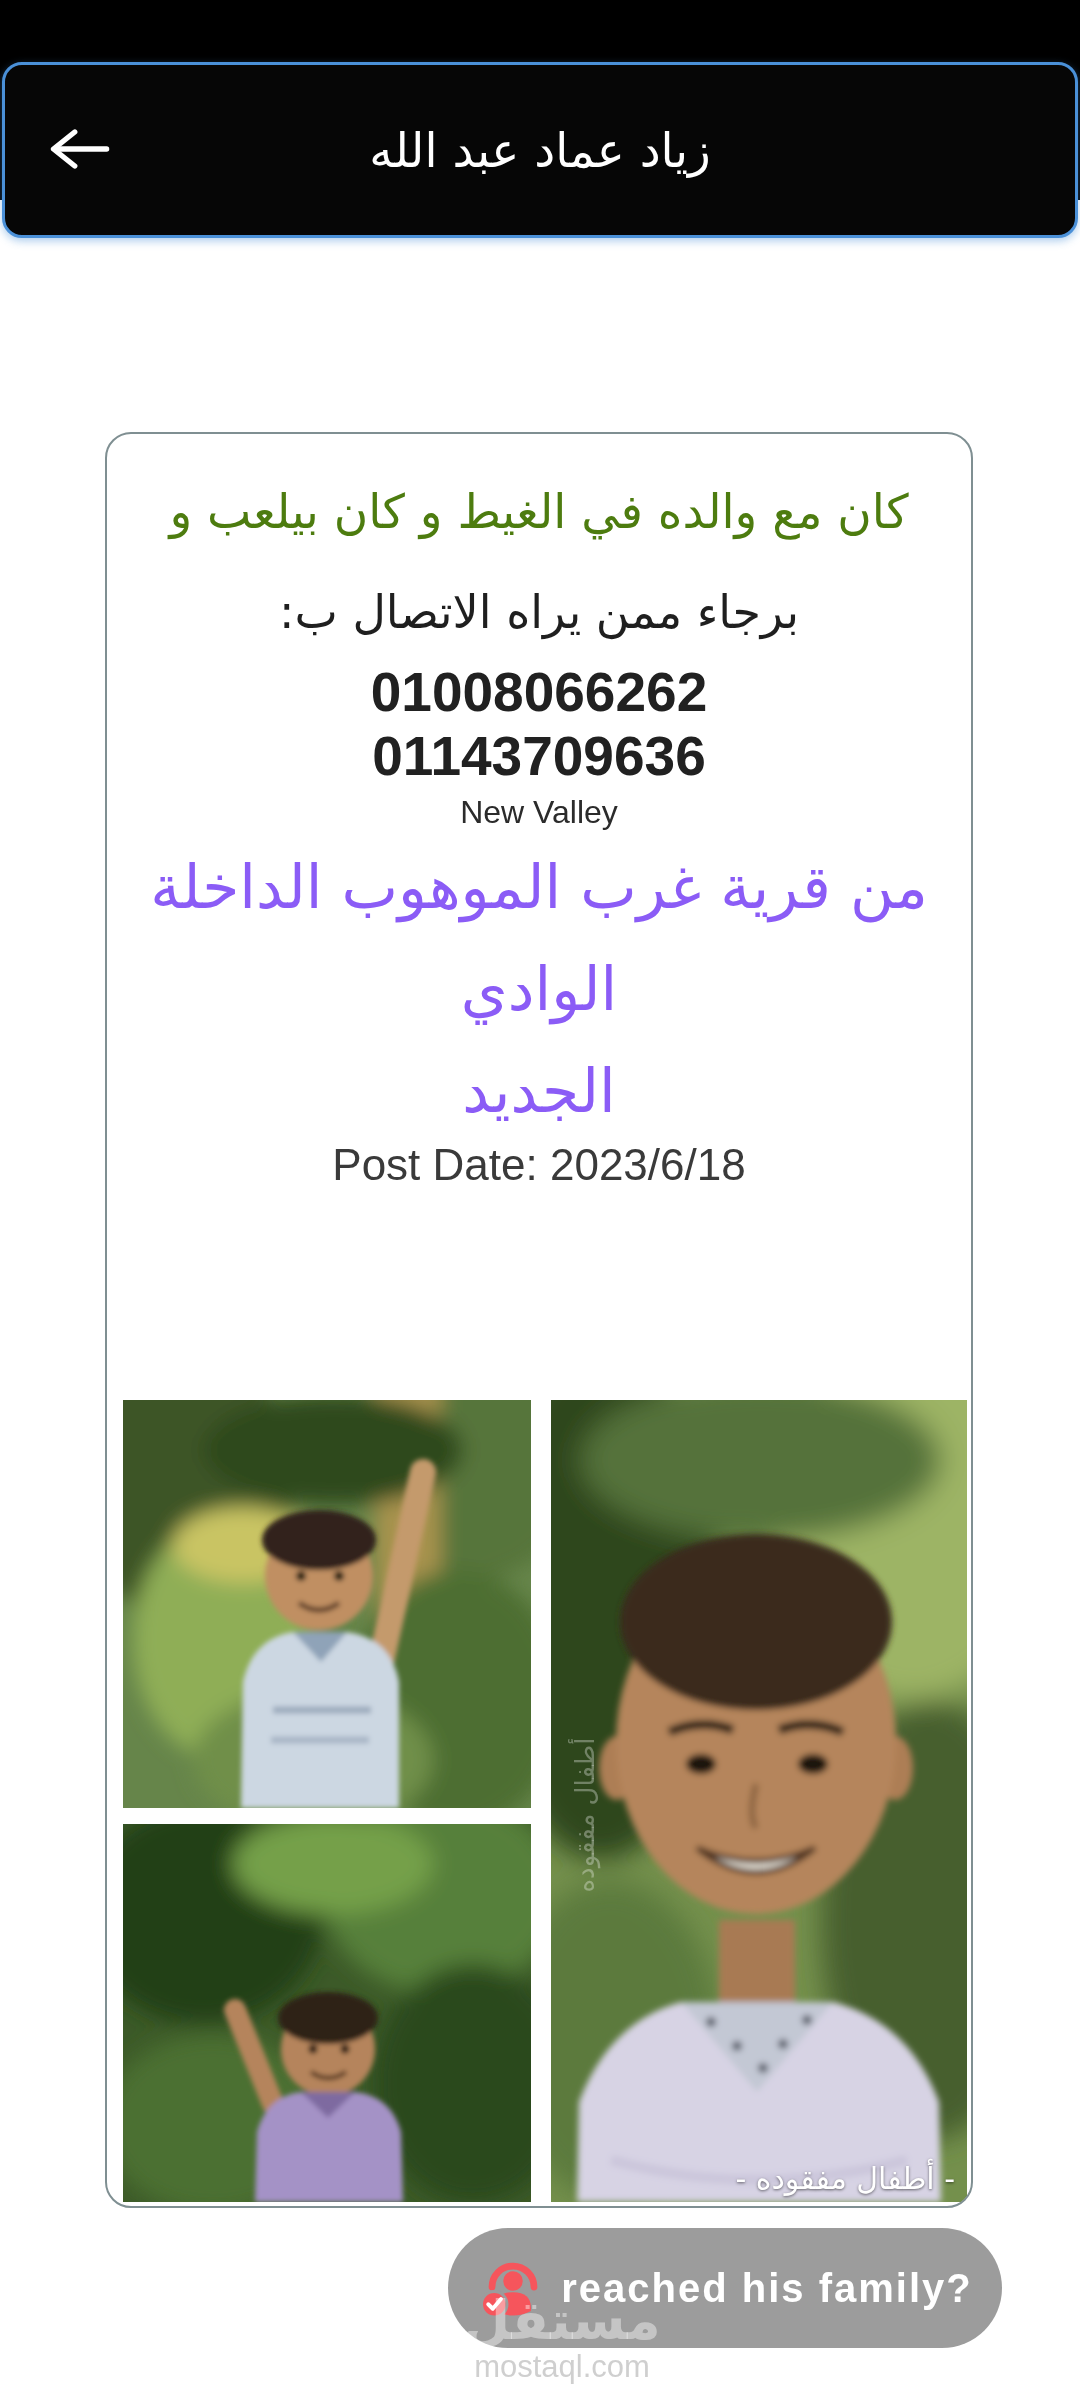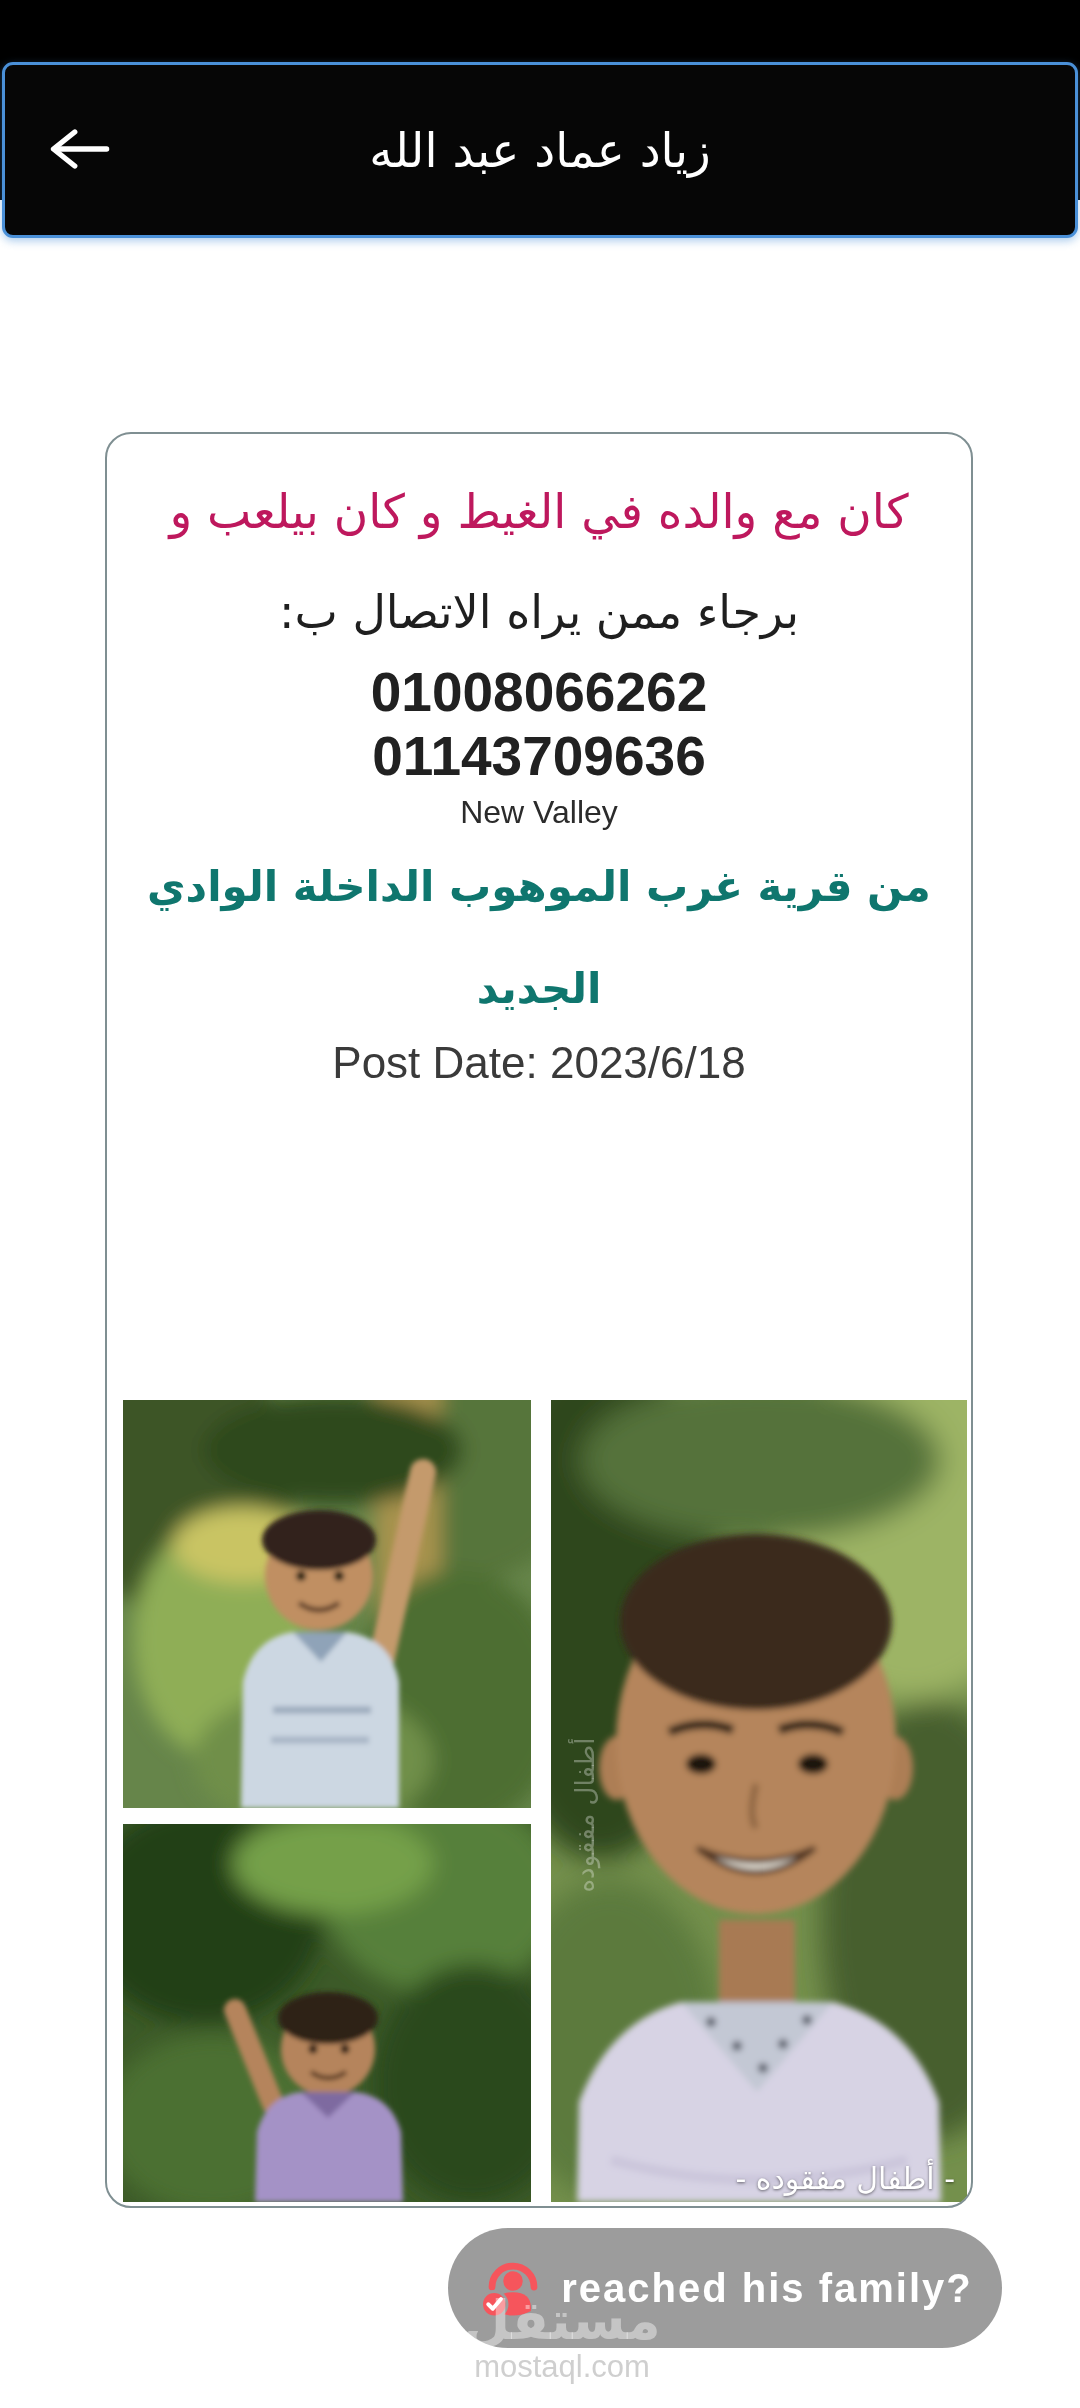--- a/index.html
+++ b/index.html
@@ -4,46 +4,46 @@
 <style>
   html,body{margin:0;padding:0;}
   body{
     width:1080px;height:2408px;position:relative;background:#ffffff;
     font-family:"DejaVu Sans", sans-serif;overflow:hidden;
   }
   
   .top-black{position:absolute;top:0;left:0;width:1080px;height:200px;background:#000;}
   .app-header{
     position:absolute;top:62px;left:2px;right:2px;height:176px;
-    background:#060606;border:3px solid #4a90d8;border-radius:11px;
+    background:#060606;border:3px solid #4a90d8;border-radius:20px;
     box-shadow:0 3px 8px rgba(74,144,216,.45);
     display:flex;align-items:center;justify-content:center;box-sizing:border-box;
   }
   .back-btn{
     position:absolute;left:34px;top:50%;transform:translateY(-50%);
     width:80px;height:60px;display:flex;align-items:center;justify-content:center;
     background:transparent;border:none;cursor:pointer;
   }
   .page-title{
     color:#ffffff;font-size:47px;font-weight:500;letter-spacing:.5px;
     direction:rtl;text-align:center;width:100%;
   }
   
   .card{
     position:absolute;left:105px;top:432px;width:868px;height:1776px;
     background:#ffffff;border:2px solid #7f8f92;border-radius:26px;
     box-sizing:border-box;overflow:hidden;
   }
   .card-text{padding-top:26px;text-align:center;color:#1c1c1c;}
   .ar{direction:rtl;unicode-bidi:embed;}
-  .desc-line{font-size:47px;line-height:104px;color:#be185d;}
+  .desc-line{font-size:47px;line-height:104px;color:#4d7c0f;}
   .contact-line{font-size:46px;line-height:96px;color:#1f1f1f;}
   .phone{font-family:"Liberation Sans", sans-serif;font-size:55px;font-weight:700;line-height:64px;color:#212121;}
   .region{font-family:"Liberation Sans", sans-serif;font-size:32px;line-height:48px;color:#2b2b2b;}
-  .loc-line{font-size:42px;line-height:102px;color:#0f766e;font-weight:bold;}
+  .loc-line{font-size:60px;line-height:102px;color:#8b5cf6;}
   .post-date{font-family:"Liberation Sans", sans-serif;font-size:44px;line-height:46px;color:#3a3a3a;}
   
   .photo{position:absolute;overflow:hidden;background:#557038;}
   .photo svg{display:block;width:100%;height:100%;}
   .ph1{left:16px;top:966px;width:408px;height:408px;}
   .ph2{left:16px;top:1390px;width:408px;height:378px;}
   .ph3{left:444px;top:966px;width:416px;height:802px;}
   .ph3-caption{
     position:absolute;right:12px;bottom:6px;color:#ffffff;font-size:30px;
     direction:rtl;text-shadow:0 1px 3px rgba(0,0,0,.55);margin-left:17px;

